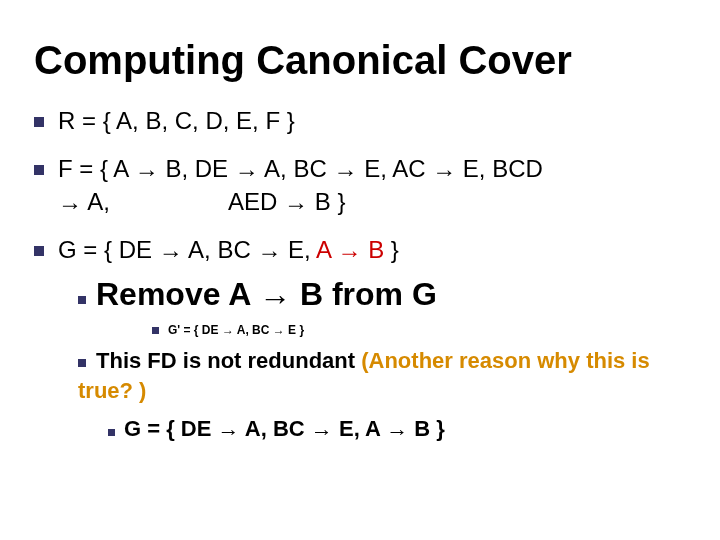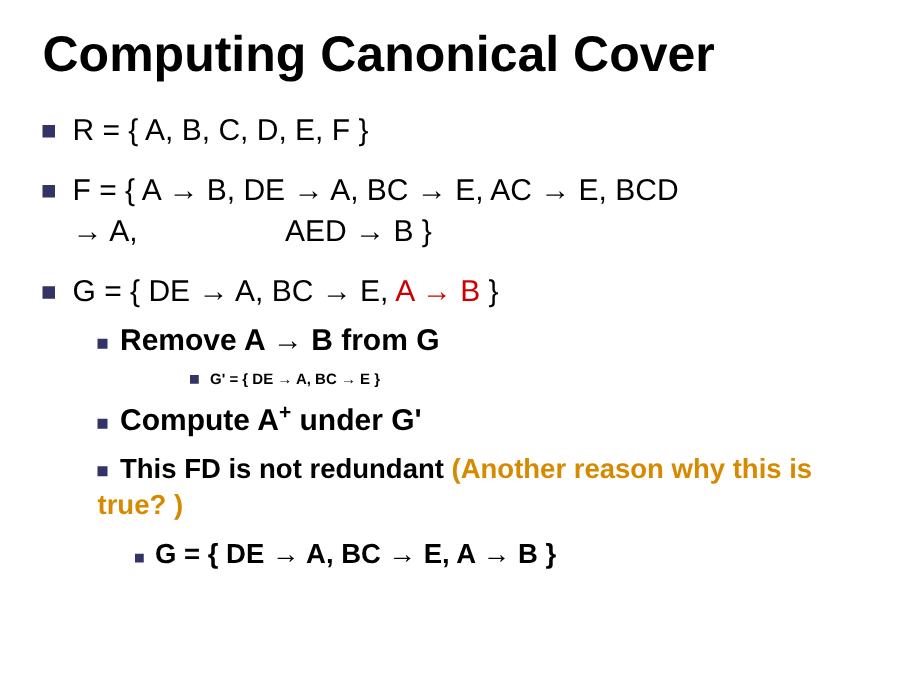--- a/index.html
+++ b/index.html
@@ -9,21 +9,21 @@
     height: 540px;
     background: #fff;
     font-family: Arial, Helvetica, sans-serif;
     color: #000;
     overflow: hidden;
   }
   .slide {
     width: 720px;
     height: 472px;
     box-sizing: border-box;
-    padding: 22px 34px 10px 34px;
+    padding: 38px 34px 10px 34px;
     position: relative;
   }
   .title {
     font-size: 40px;
     font-weight: bold;
     color: #000;
     margin-bottom: 22px;
     letter-spacing: 0px;
   }
   .bullet {
@@ -46,21 +46,21 @@
     vertical-align: 0px;
     margin-right: 9px;
   }
   .l1 {
     font-size: 24px;
     font-weight: normal;
     line-height: 1.35;
     margin-bottom: 16px;
   }
   .l2 {
-    font-size: 24px;
+    font-size: 32px;
     font-weight: bold;
     line-height: 1.35;
     margin-left: 44px;
     margin-bottom: 6px;
   }
   .l2b {
     font-size: 22px;
     font-weight: bold;
     line-height: 1.35;
     margin-left: 44px;
@@ -109,23 +109,20 @@
   </div>
 
   <div class="l2">
     <span class="bullet sm"></span><span>Remove A </span><span class="arrow">→</span><span> B from G</span>
   </div>
 
   <div class="l3">
     <span class="bullet xs"></span><span>G' = { DE </span><span class="arrow">→</span><span> A, BC </span><span class="arrow">→</span><span> E }</span>
   </div>
 
-  <div class="l2">
-    <span class="bullet sm"></span><span>Compute A</span><sup>+</sup><span> under G'</span>
-  </div>
 
 
   <div class="l2b">
     <span class="bullet sm"></span><span>This FD is not redundant </span><span class="hl">(Another reason why this is true? )</span>
   </div>
 
   <div class="l4">
     <span class="bullet xs"></span><span>G = { DE </span><span class="arrow">→</span><span> A, BC </span><span class="arrow">→</span><span> E, A </span><span class="arrow">→</span><span> B }</span>
   </div>
 

